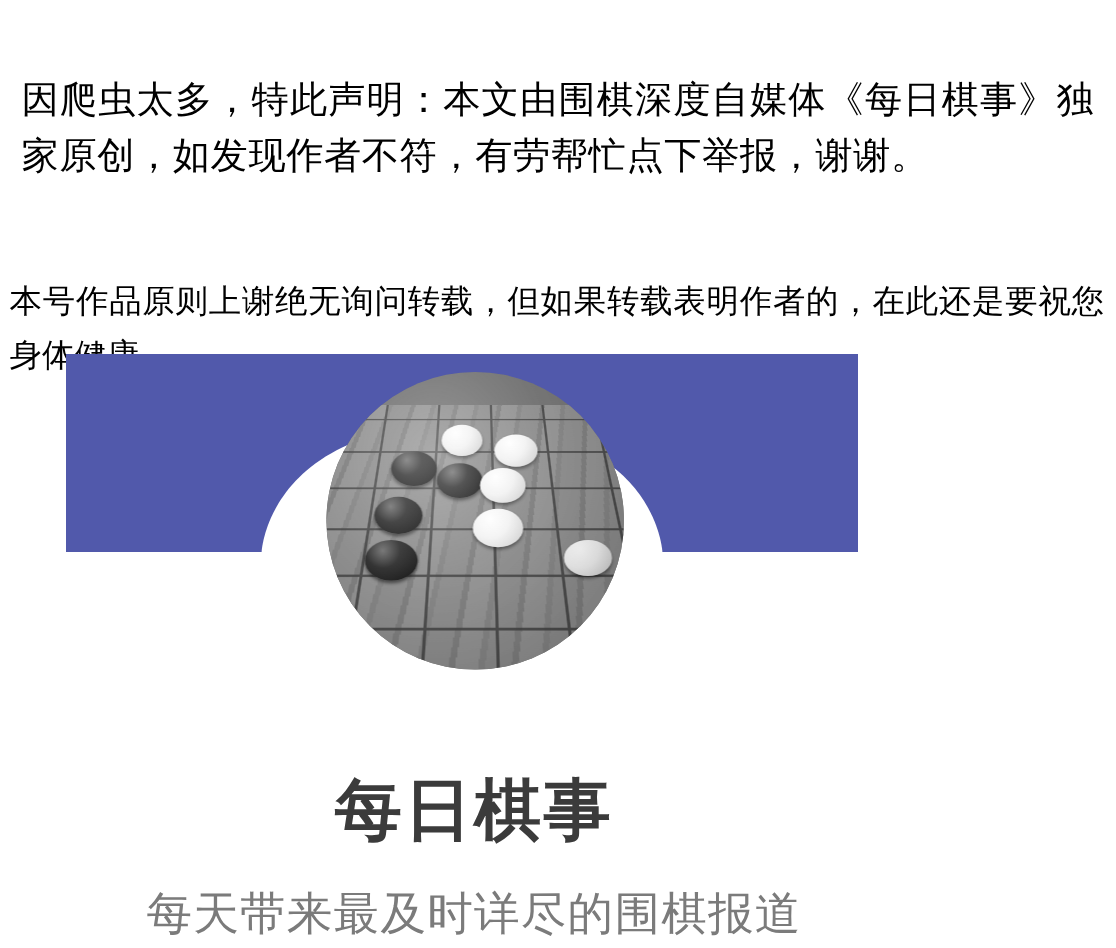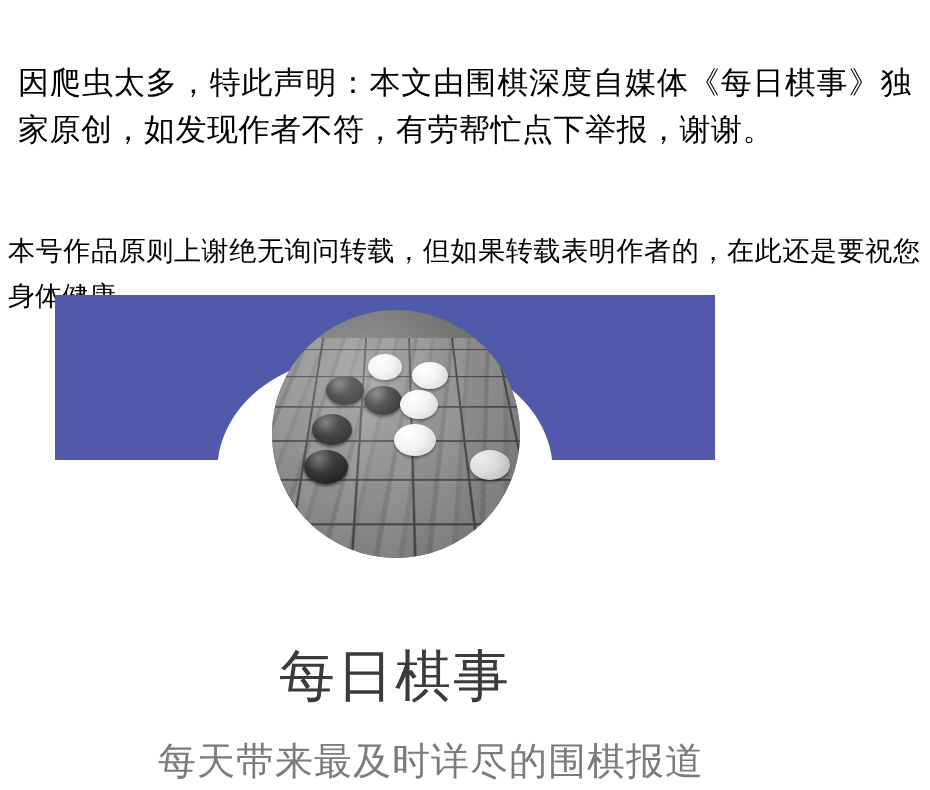--- a/index.html
+++ b/index.html
@@ -127,33 +127,33 @@
     position: absolute;
     left: 0;
     top: 645px;
     width: 790px;
     text-align: center;
     font-family: "DejaVu Sans", "Liberation Sans", sans-serif;
     font-size: 56px;
     line-height: 62px;
     color: #3b3b3b;
     letter-spacing: 2px;
+    font-weight: bold;
   }
   .brand-sub {
     position: absolute;
     left: 0;
     top: 738px;
     width: 790px;
     text-align: center;
     font-family: "DejaVu Sans", "Liberation Sans", sans-serif;
     font-size: 38px;
     line-height: 46px;
     color: #7b7b7b;
     letter-spacing: 1px;
-    padding-left: 36px;
   }
 </style>
 </head>
 <body>
 
 <div class="page">
 
   <p class="para-serif">因爬虫太多，特此声明：本文由围棋深度自媒体《每日棋事》独家原创，如发现作者不符，有劳帮忙点下举报，谢谢。</p>
 
   <p class="para-sans">本号作品原则上谢绝无询问转载，但如果转载表明作者的，在此还是要祝您身体健康。</p>

